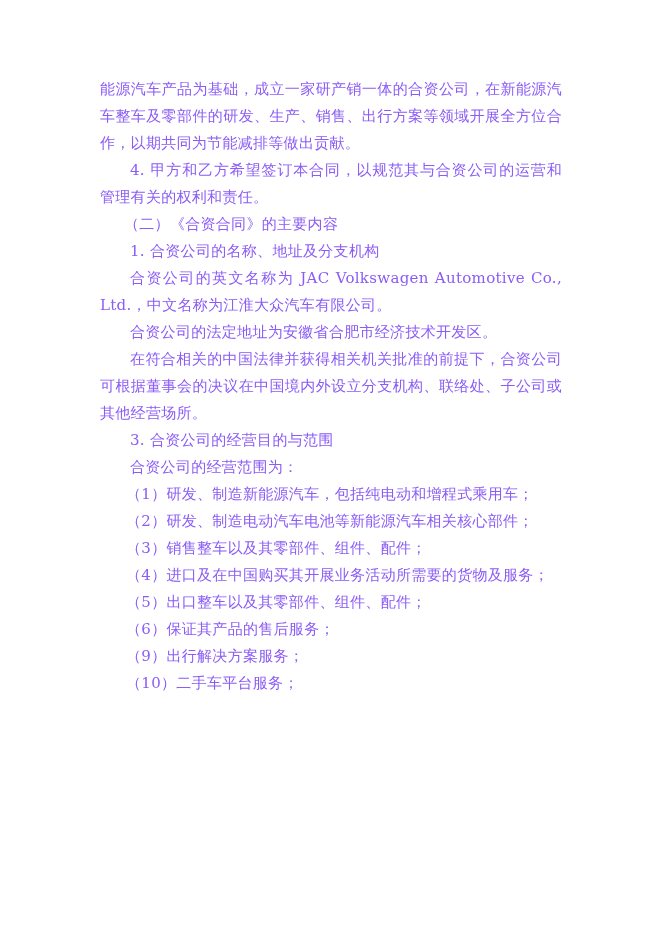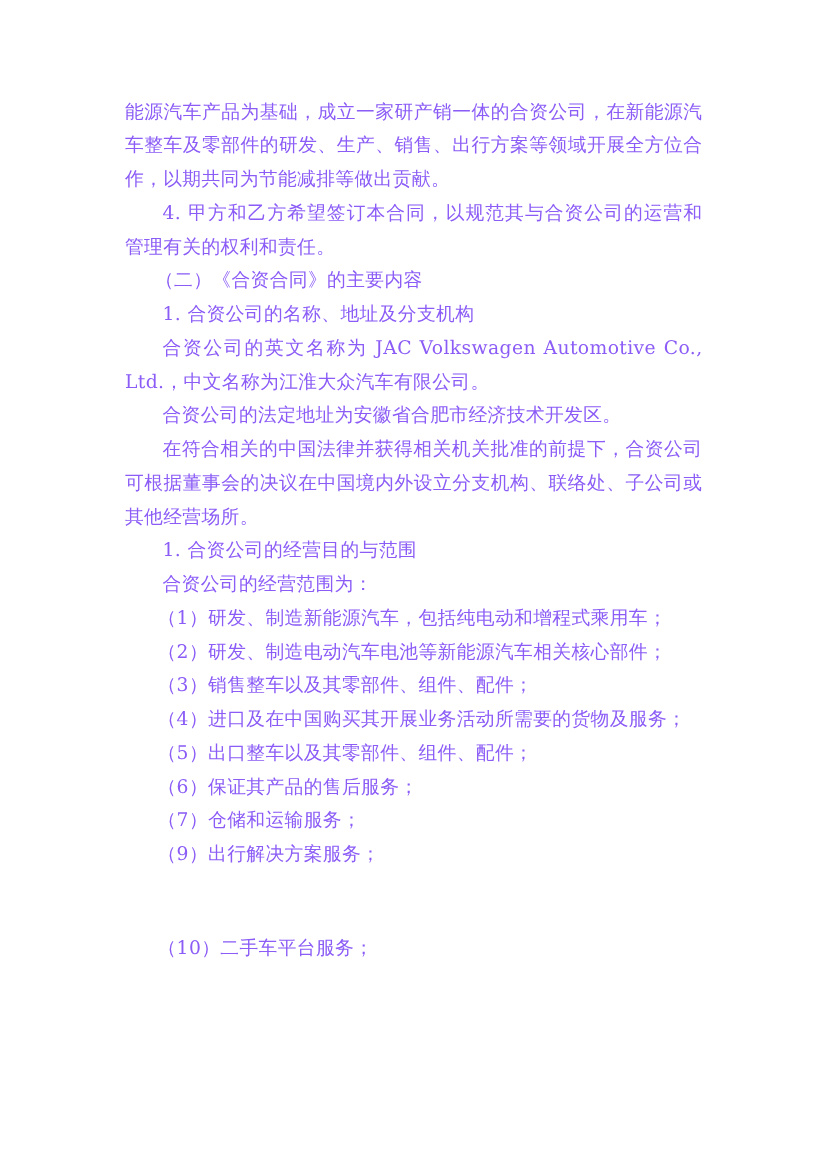--- a/index.html
+++ b/index.html
@@ -8,38 +8,37 @@
     position: absolute; left: 100px; top: 76px; width: 462px;
     font-family: "DejaVu Serif", "Liberation Serif", serif;
     font-size: 15px; color: #8b5cf6;
     line-height: 27px;
     letter-spacing: 0.3px;
   }
   .p { margin: 0; text-align: justify; text-justify: inter-character; }
   .indent { text-indent: 30px; }
   .heading { text-indent: 24px; }
   .list-item { padding-left: 26px; }
-  .list-item.wide { padding-left: 26px; margin-top: 48px; }
+  .list-item.wide { padding-left: 26px; }
 </style>
 </head>
 <body>
 
 <div class="page">
   <p class="p">能源汽车产品为基础，成立一家研产销一体的合资公司，在新能源汽车整车及零部件的研发、生产、销售、出行方案等领域开展全方位合作，以期共同为节能减排等做出贡献。</p>
   <p class="p indent">4. 甲方和乙方希望签订本合同，以规范其与合资公司的运营和管理有关的权利和责任。</p>
   <p class="p heading">（二）《合资合同》的主要内容</p>
   <p class="p indent">1. 合资公司的名称、地址及分支机构</p>
   <p class="p indent">合资公司的英文名称为 JAC Volkswagen Automotive Co., Ltd.，中文名称为江淮大众汽车有限公司。</p>
   <p class="p indent">合资公司的法定地址为安徽省合肥市经济技术开发区。</p>
   <p class="p indent">在符合相关的中国法律并获得相关机关批准的前提下，合资公司可根据董事会的决议在中国境内外设立分支机构、联络处、子公司或其他经营场所。</p>
-  <p class="p indent">1. 合资公司的经营目的与范围</p>
+  <p class="p indent">3. 合资公司的经营目的与范围</p>
   <p class="p indent">合资公司的经营范围为：</p>
 
   <p class="p list-item">（1）研发、制造新能源汽车，包括纯电动和增程式乘用车；</p>
   <p class="p list-item">（2）研发、制造电动汽车电池等新能源汽车相关核心部件；</p>
   <p class="p list-item">（3）销售整车以及其零部件、组件、配件；</p>
   <p class="p list-item">（4）进口及在中国购买其开展业务活动所需要的货物及服务；</p>
   <p class="p list-item">（5）出口整车以及其零部件、组件、配件；</p>
   <p class="p list-item">（6）保证其产品的售后服务；</p>
-  <p class="p list-item">（7）仓储和运输服务；</p>
   <p class="p list-item">（9）出行解决方案服务；</p>
   <p class="p list-item wide">（10）二手车平台服务；</p>
 </div>
 
 </body></html>

